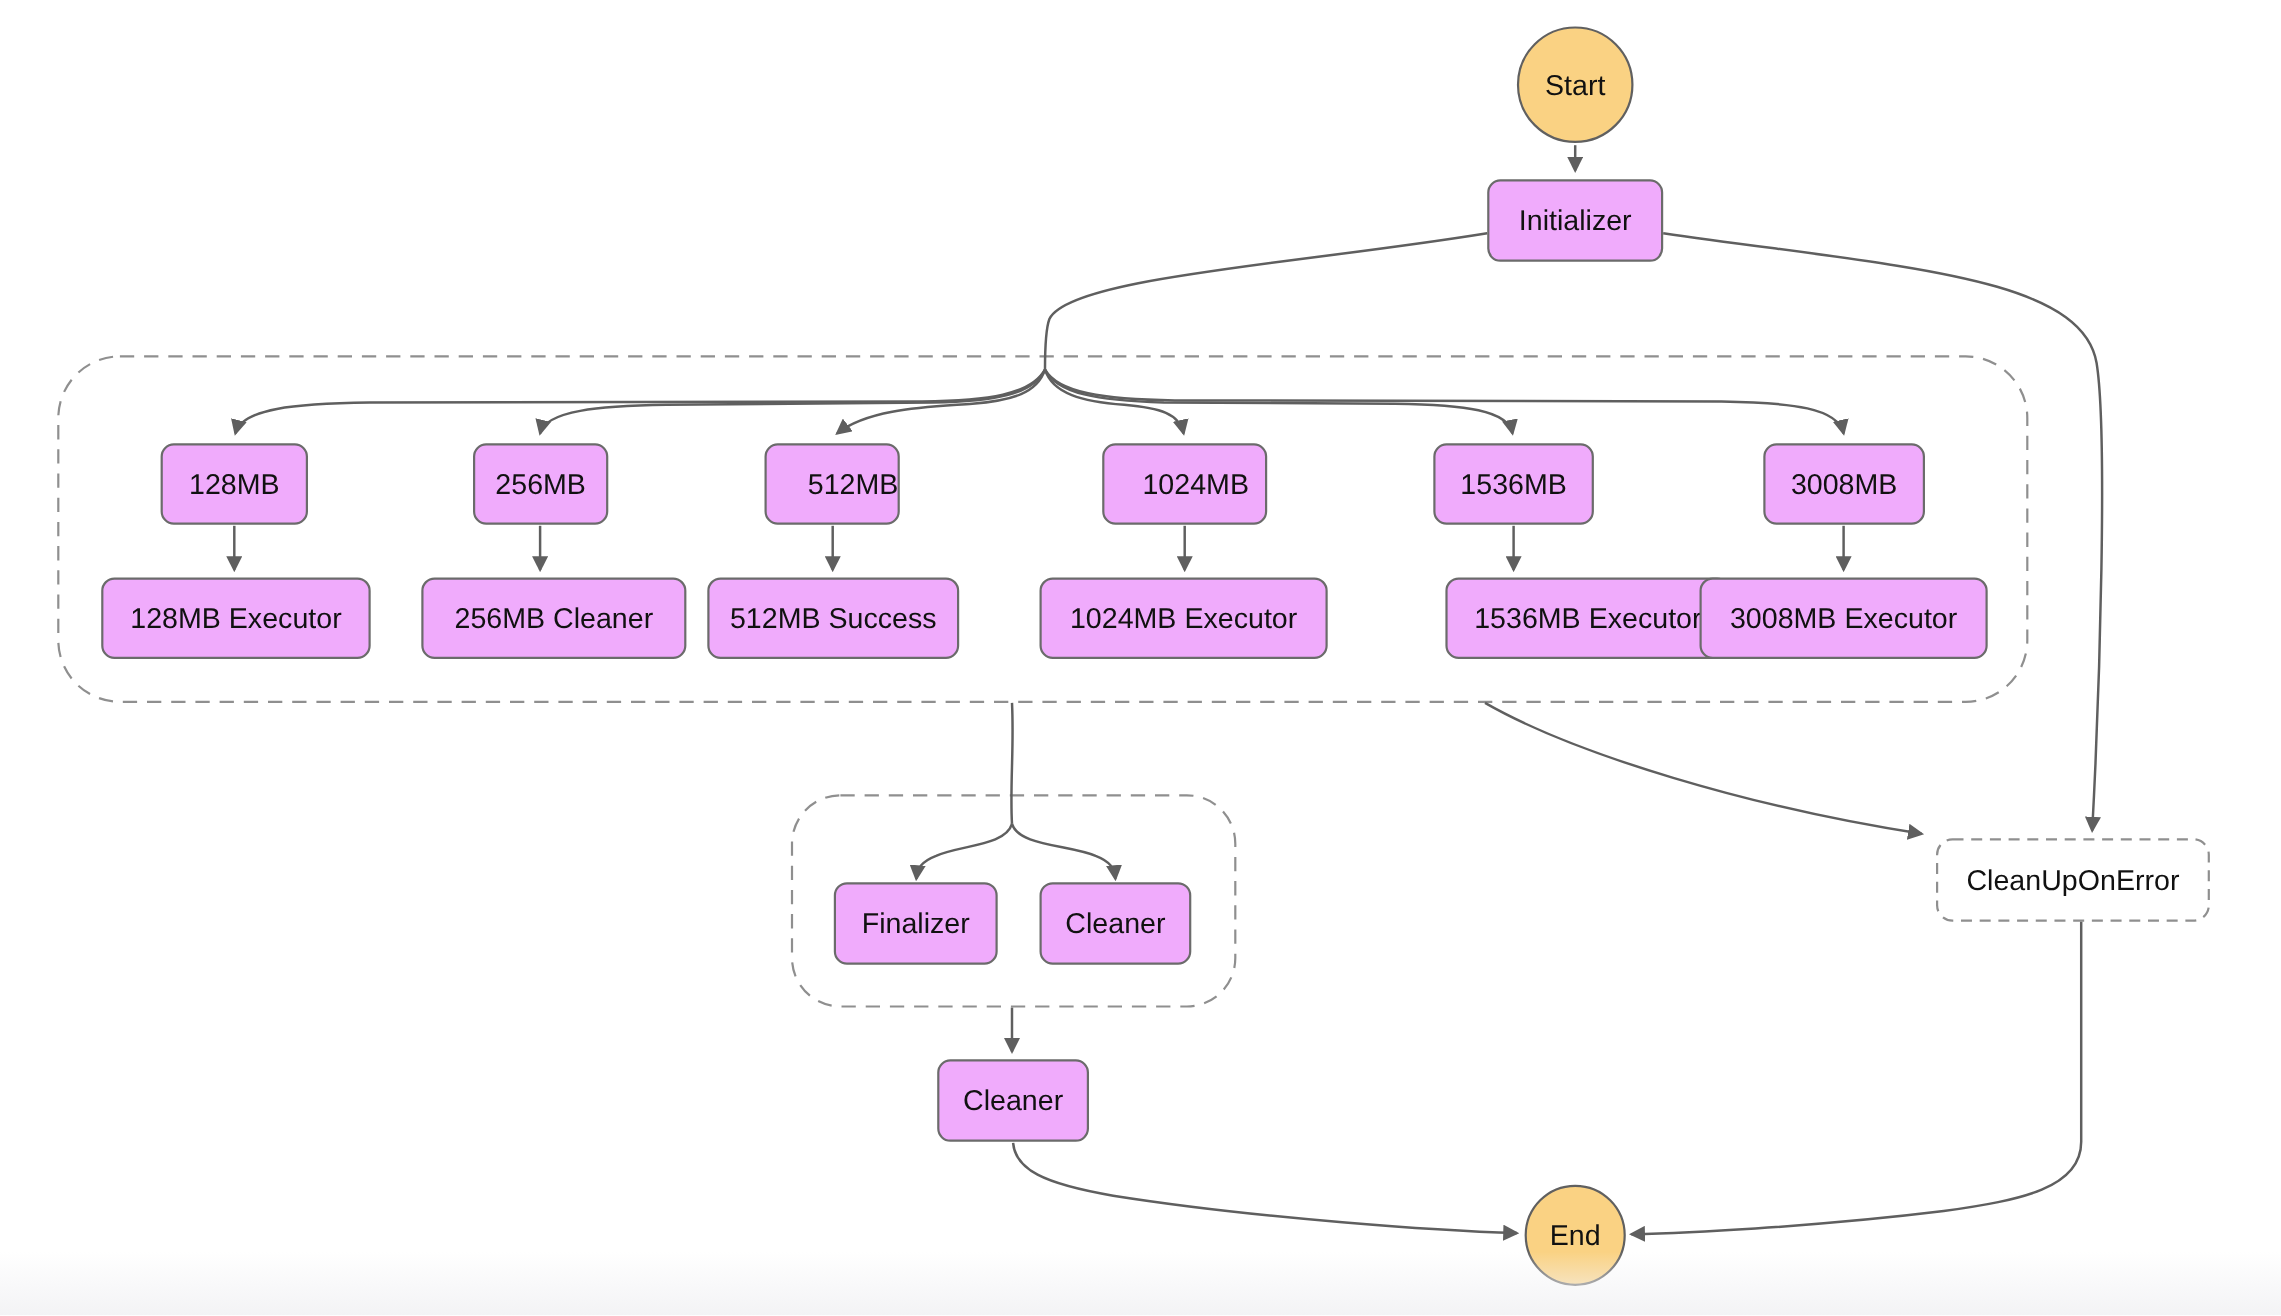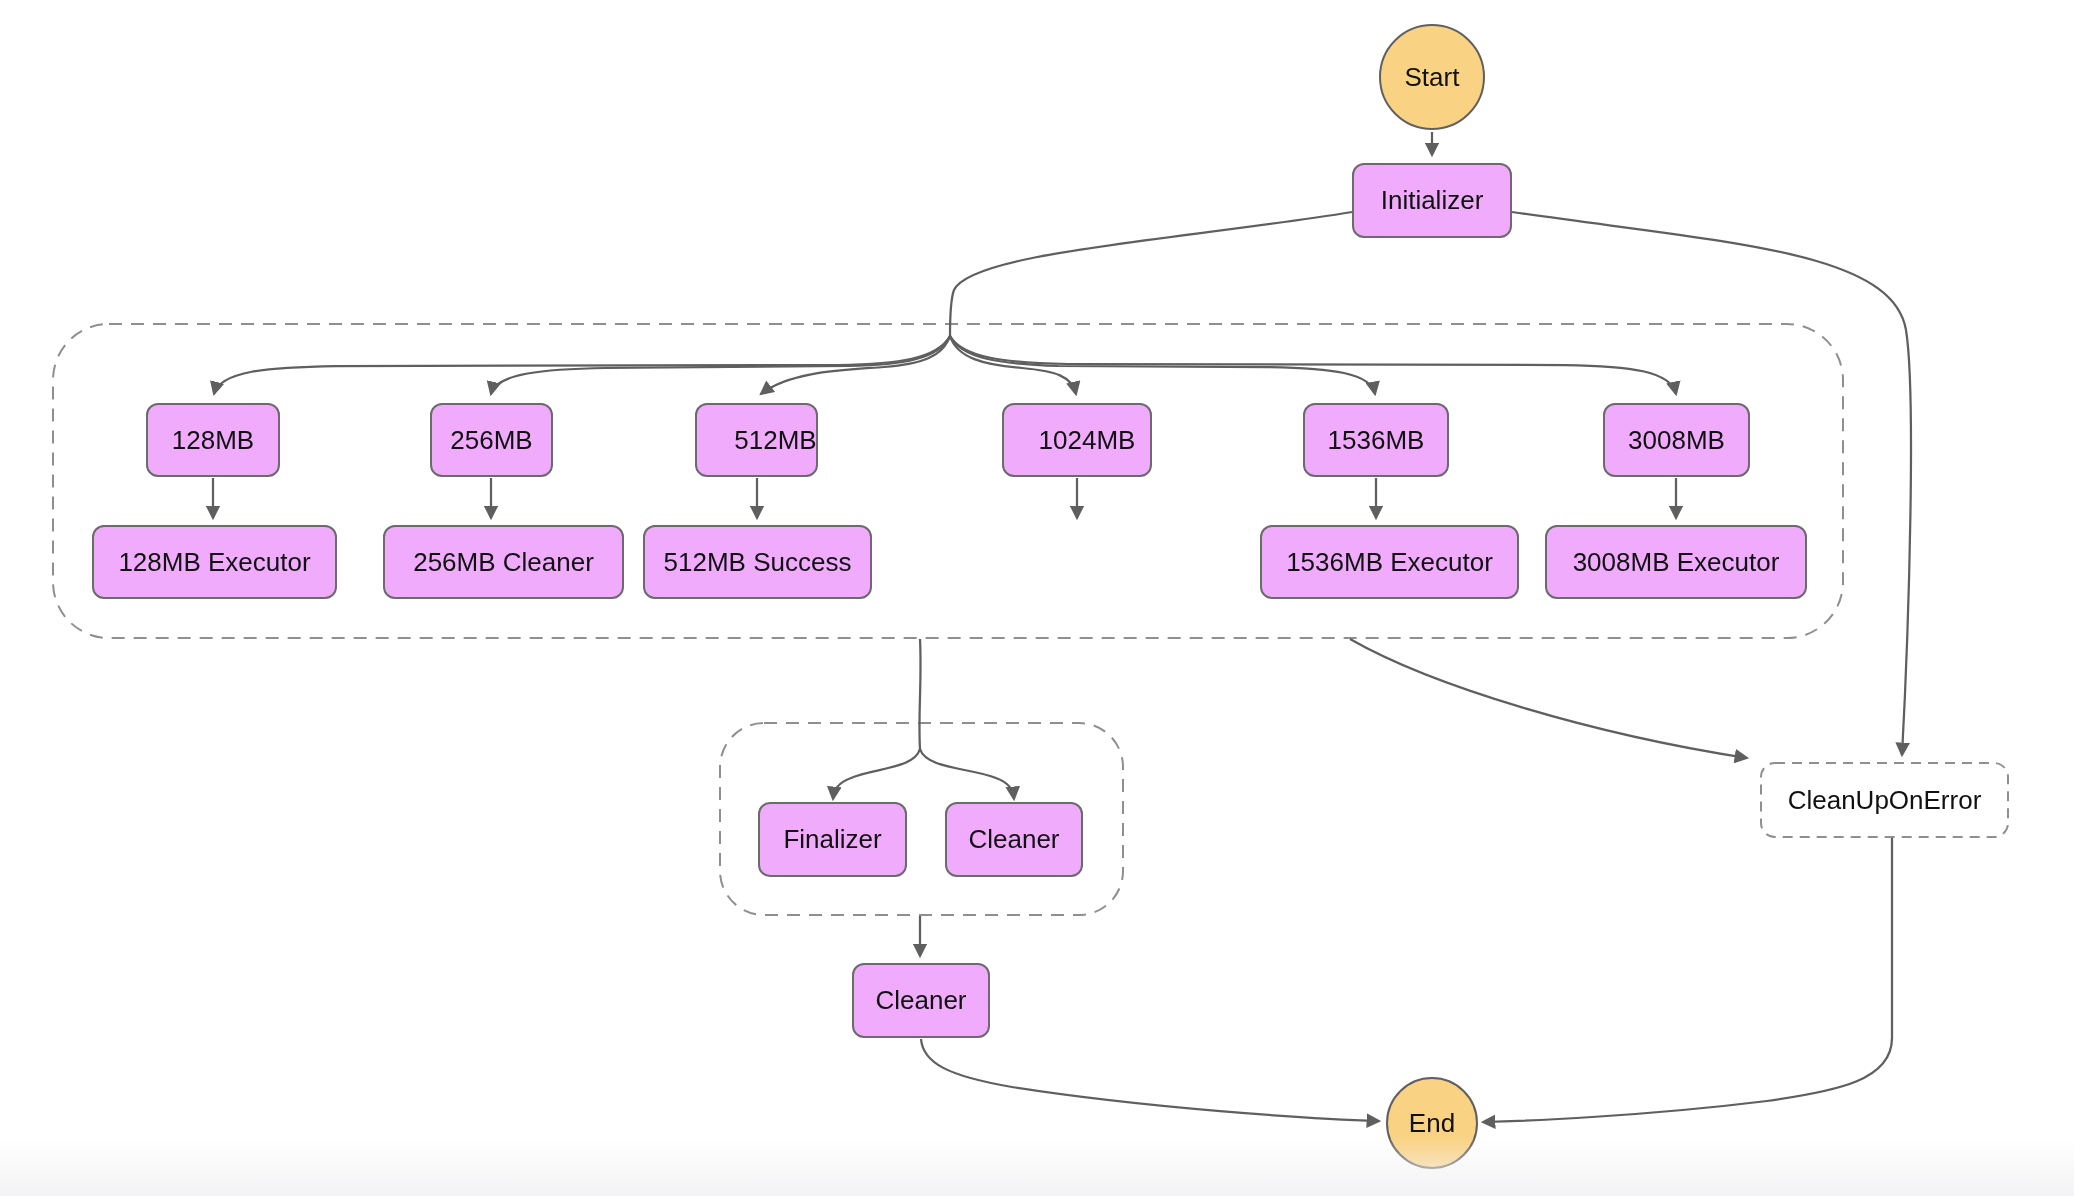--- a/index.html
+++ b/index.html
@@ -84,21 +84,22 @@
   <div class="node task" style="left:146px;top:403px;width:134px;height:74px;">128MB</div>
   <div class="node task" style="left:430px;top:403px;width:123px;height:74px;">256MB</div>
   <div class="node task" style="left:695px;top:403px;width:123px;height:74px;padding-left:38px;">512MB</div>
   <div class="node task" style="left:1002px;top:403px;width:150px;height:74px;padding-left:20px;">1024MB</div>
   <div class="node task" style="left:1303px;top:403px;width:146px;height:74px;">1536MB</div>
   <div class="node task" style="left:1603px;top:403px;width:147px;height:74px;">3008MB</div>
 
   <div class="node task" style="left:92px;top:525px;width:245px;height:74px;">128MB Executor</div>
   <div class="node task" style="left:383px;top:525px;width:241px;height:74px;">256MB Cleaner</div>
   <div class="node task" style="left:643px;top:525px;width:229px;height:74px;">512MB Success</div>
-  <div class="node task" style="left:1260px;top:525px;width:259px;height:74px;">1536MB Executor</div>
+  <div class="node task" style="left:945px;top:525px;width:262px;height:74px;">1024MB Executor</div>
+  <div class="node task" style="left:1314px;top:525px;width:259px;height:74px;">1536MB Executor</div>
   <div class="node task" style="left:1545px;top:525px;width:262px;height:74px;">3008MB Executor</div>
 
   <div class="node task" style="left:758px;top:802px;width:149px;height:75px;">Finalizer</div>
   <div class="node task" style="left:945px;top:802px;width:138px;height:75px;">Cleaner</div>
 
   <div class="node task" style="left:852px;top:963px;width:138px;height:75px;">Cleaner</div>
 
   <div class="node ghost" style="left:1761px;top:763px;width:247px;height:74px;">CleanUpOnError</div>
 
   <div class="node circle" style="left:1386px;top:1077px;width:92px;height:92px;">End</div>

